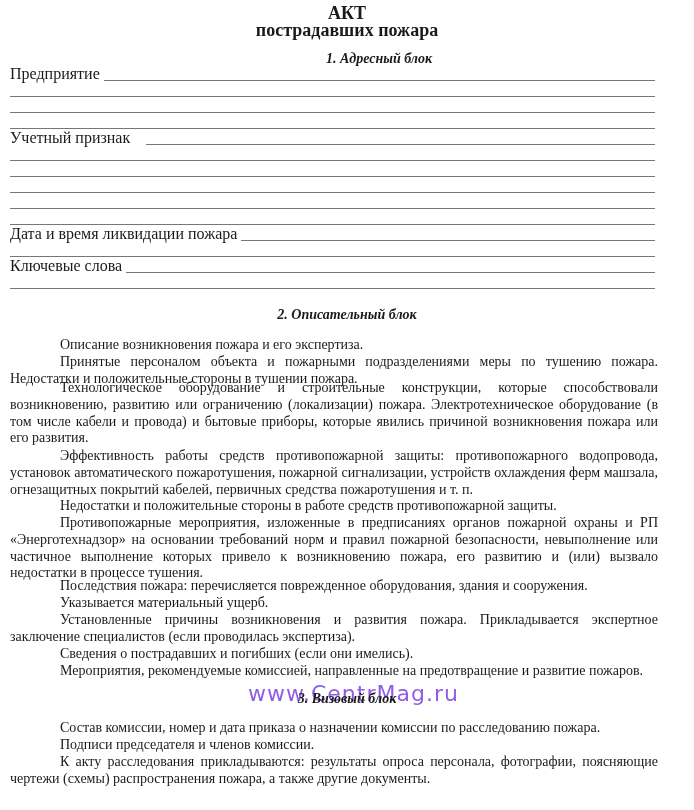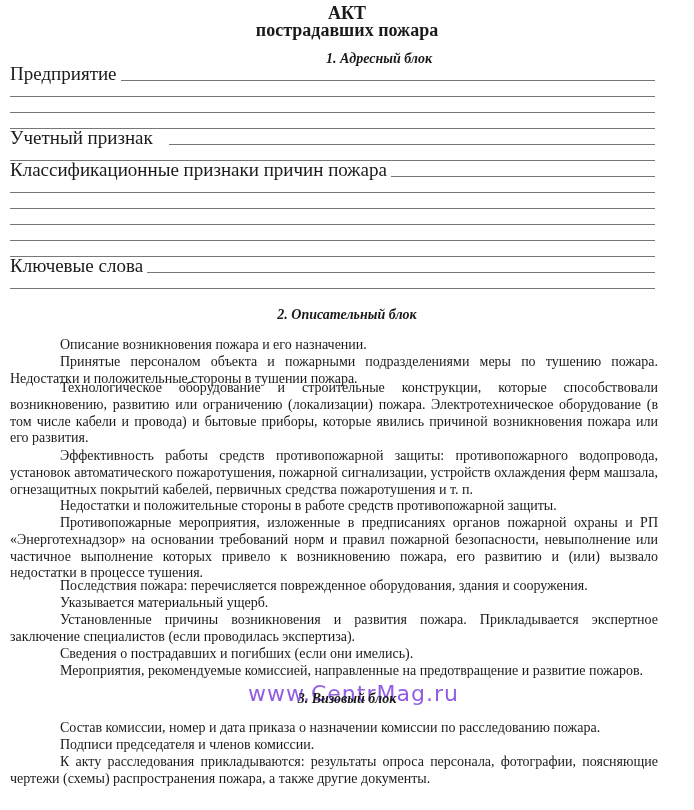--- a/index.html
+++ b/index.html
@@ -1,21 +1,21 @@
 <!DOCTYPE html>
 <html><head>
   <meta charset="utf-8">
   <style>
     html, body { margin: 0; padding: 0; background: #ffffff; }
     body { width: 694px; height: 810px; position: relative; overflow: hidden;
       font-family: "Liberation Serif", serif; color: #1a1a1a; }
     .abs { position: absolute; white-space: nowrap; }
     .title { font-weight: bold; font-size: 18px; text-align: center; width: 694px; left: 0; }
     .heading { font-weight: bold; font-style: italic; font-size: 14px; text-align: center; width: 694px; left: 0; }
-    .field-row { position: absolute; left: 10px; width: 645px; height: 16px; display: flex; align-items: flex-end; font-size: 19px; }
+    .field-row { position: absolute; left: 10px; width: 645px; height: 16px; display: flex; align-items: flex-end; font-size: 16px; }
     .field-label { white-space: nowrap; line-height: 16px; padding-right: 4px; }
     .field-line { flex: 1; border-bottom: 1.5px solid #777; height: 12px; margin-bottom: 1px; }
     .blank-line { position: absolute; left: 10px; width: 645px; border-bottom: 1.5px solid #777; height: 0; }
     .para { position: absolute; left: 10px; width: 648px; font-size: 14px; line-height: 16.8px; text-align: justify; text-indent: 50px; margin: 0; }
     .watermark { position: absolute; left: 248px; top: 681px; font-family: "DejaVu Sans", sans-serif;
       font-size: 22px; color: #6d28d9; opacity: 0.75; letter-spacing: 1px; white-space: nowrap; }
   </style>
 </head>
 <body>
 
@@ -37,44 +37,44 @@
   </div>
   <div class="blank-line" style="top:128px;"></div>
 
   <div class="field-row" style="top:130px;gap:12px;">
     <span class="field-label">Учетный признак</span>
     <span class="field-line"></span>
   </div>
   <div class="blank-line" style="top:160px;"></div>
 
   <div class="field-row" style="top:162px;">
-    <span class="field-label">Классификационные признаки причин пожара</span>
     <span class="field-line"></span>
   </div>
   <div class="blank-line" style="top:192px;"></div>
 
   <div class="field-row" style="top:194px;">
     <span class="field-line"></span>
   </div>
   <div class="blank-line" style="top:224px;"></div>
 
   <div class="field-row" style="top:226px;">
+    <span class="field-label">Дата и время ликвидации пожара</span>
     <span class="field-line"></span>
   </div>
   <div class="blank-line" style="top:256px;"></div>
 
   <div class="field-row" style="top:258px;">
     <span class="field-label">Ключевые слова</span>
     <span class="field-line"></span>
   </div>
   <div class="blank-line" style="top:288px;"></div>
 
   <div class="abs heading" style="top:307px;">2. Описательный блок</div>
 
-  <p class="para" style="top:337px;">Описание возникновения пожара и его назначении.</p>
+  <p class="para" style="top:337px;">Описание возникновения пожара и его экспертиза.</p>
   <p class="para" style="top:354px;">Принятые персоналом объекта и пожарными подразделениями меры по тушению пожара. Недостатки и положительные стороны в тушении пожара.</p>
   <p class="para" style="top:380px;">Технологическое оборудование и строительные конструкции, которые способствовали возникновению, развитию или ограничению (локализации) пожара. Электротехническое оборудование (в том числе кабели и провода) и бытовые приборы, которые явились причиной возникновения пожара или его развития.</p>
   <p class="para" style="top:448px;">Эффективность работы средств противопожарной защиты: противопожарного водопровода, установок автоматического пожаротушения, пожарной сигнализации, устройств охлаждения ферм машзала, огнезащитных покрытий кабелей, первичных средства пожаротушения и т. п.</p>
   <p class="para" style="top:498px;">Недостатки и положительные стороны в работе средств противопожарной защиты.</p>
   <p class="para" style="top:515px;">Противопожарные мероприятия, изложенные в предписаниях органов пожарной охраны и РП «Энерготехнадзор» на основании требований норм и правил пожарной безопасности, невыполнение или частичное выполнение которых привело к возникновению пожара, его развитию и (или) вызвало недостатки в процессе тушения.</p>
   <p class="para" style="top:578px;">Последствия пожара: перечисляется поврежденное оборудования, здания и сооружения.</p>
   <p class="para" style="top:595px;">Указывается материальный ущерб.</p>
   <p class="para" style="top:612px;">Установленные причины возникновения и развития пожара. Прикладывается экспертное заключение специалистов (если проводилась экспертиза).</p>
   <p class="para" style="top:646px;">Сведения о пострадавших и погибших (если они имелись).</p>
   <p class="para" style="top:663px;">Мероприятия, рекомендуемые комиссией, направленные на предотвращение и развитие пожаров.</p>

